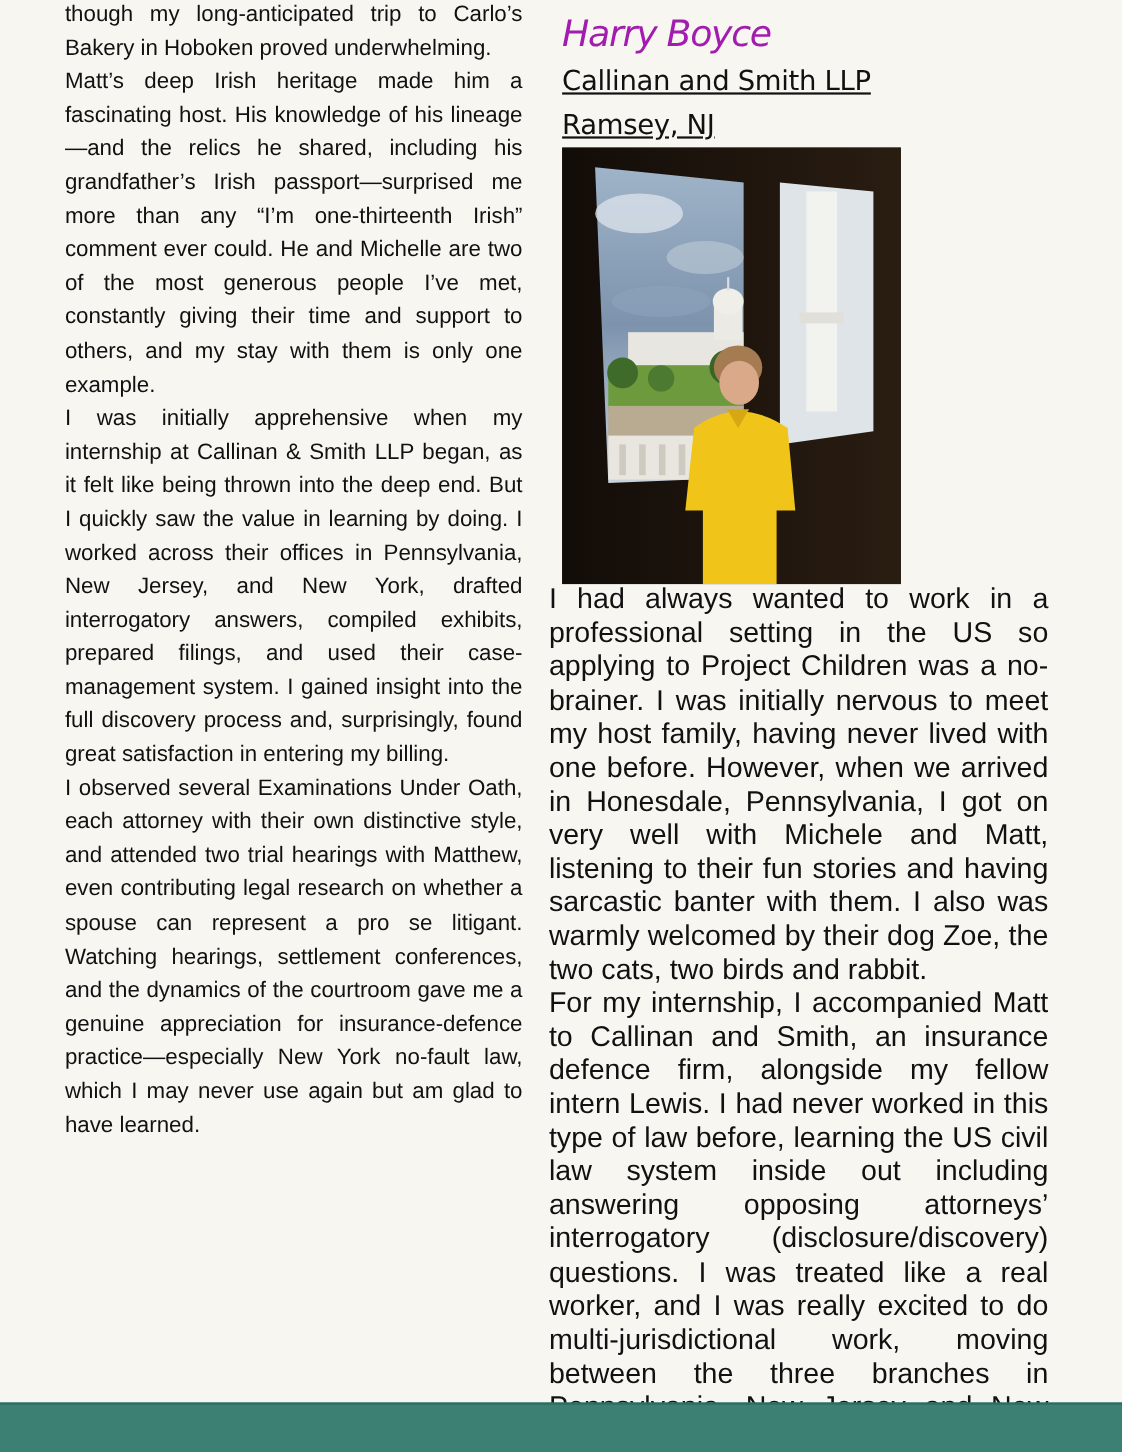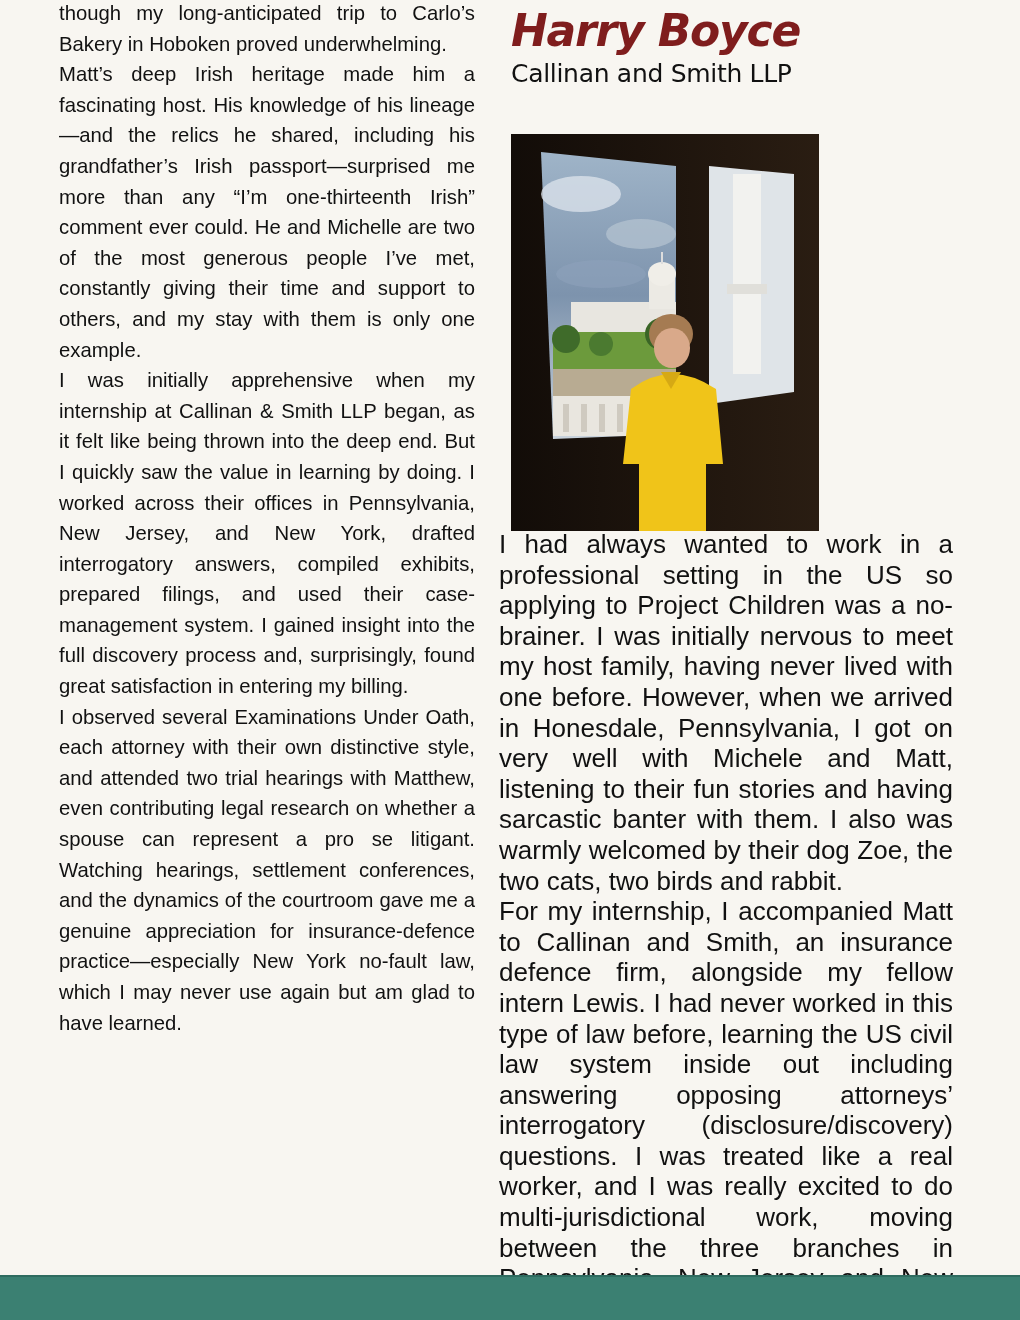--- a/index.html
+++ b/index.html
@@ -23,34 +23,35 @@
   }
   .left-col p, .right-text p { margin: 0; }
   .right-header {
     position: absolute;
     left: 511px;
     top: 8px;
     width: 420px;
   }
   .name {
     font-family: "DejaVu Sans", sans-serif;
-    font-weight: bold;
+    font-weight: normal;
     font-style: italic;
-    color: #7f1d1d;
-    font-size: 44px;
+    color: #a21caf;
+    font-size: 33px;
     letter-spacing: -1.2px;
     line-height: 46px;
     margin: 0;
   }
   .sub {
     font-family: "DejaVu Sans", sans-serif;
     font-size: 25px;
     line-height: 40px;
     letter-spacing: -0.3px;
     color: #111;
+    text-decoration: underline;
   }
   .photo {
     position: absolute;
     left: 511px;
     top: 134px;
     width: 308px;
     height: 397px;
     background: #1a120c;
     overflow: hidden;
   }
@@ -79,20 +80,21 @@
 <div class="left-col">
   <p>though my long-anticipated trip to Carlo’s Bakery in Hoboken proved underwhelming.</p>
   <p>Matt’s deep Irish heritage made him a fascinating host. His knowledge of his lineage—and the relics he shared, including his grandfather’s Irish passport—surprised me more than any “I’m one-thirteenth Irish” comment ever could. He and Michelle are two of the most generous people I’ve met, constantly giving their time and support to others, and my stay with them is only one example.</p>
   <p>I was initially apprehensive when my internship at Callinan &amp; Smith LLP began, as it felt like being thrown into the deep end. But I quickly saw the value in learning by doing. I worked across their offices in Pennsylvania, New Jersey, and New York, drafted interrogatory answers, compiled exhibits, prepared filings, and used their case-management system. I gained insight into the full discovery process and, surprisingly, found great satisfaction in entering my billing.</p>
   <p>I observed several Examinations Under Oath, each attorney with their own distinctive style, and attended two trial hearings with Matthew, even contributing legal research on whether a spouse can represent a pro se litigant. Watching hearings, settlement conferences, and the dynamics of the courtroom gave me a genuine appreciation for insurance-defence practice—especially New York no-fault law, which I may never use again but am glad to have learned.</p>
 </div>
 
 <div class="right-header">
   <h1 class="name">Harry Boyce</h1>
   <div class="sub">Callinan and Smith LLP</div>
+  <div class="sub">Ramsey, NJ</div>
 </div>
 
 <div class="photo" role="img" aria-label="Harry Boyce in a yellow polo shirt standing at a window overlooking the U.S. Capitol">
   <svg width="308" height="397" viewBox="0 0 308 397" xmlns="http://www.w3.org/2000/svg">
     <defs>
       <linearGradient id="sky" x1="0" y1="0" x2="0" y2="1">
         <stop offset="0" stop-color="#9fb4c8"></stop>
         <stop offset="0.5" stop-color="#7d93ad"></stop>
         <stop offset="1" stop-color="#c9d3dc"></stop>
       </linearGradient>

